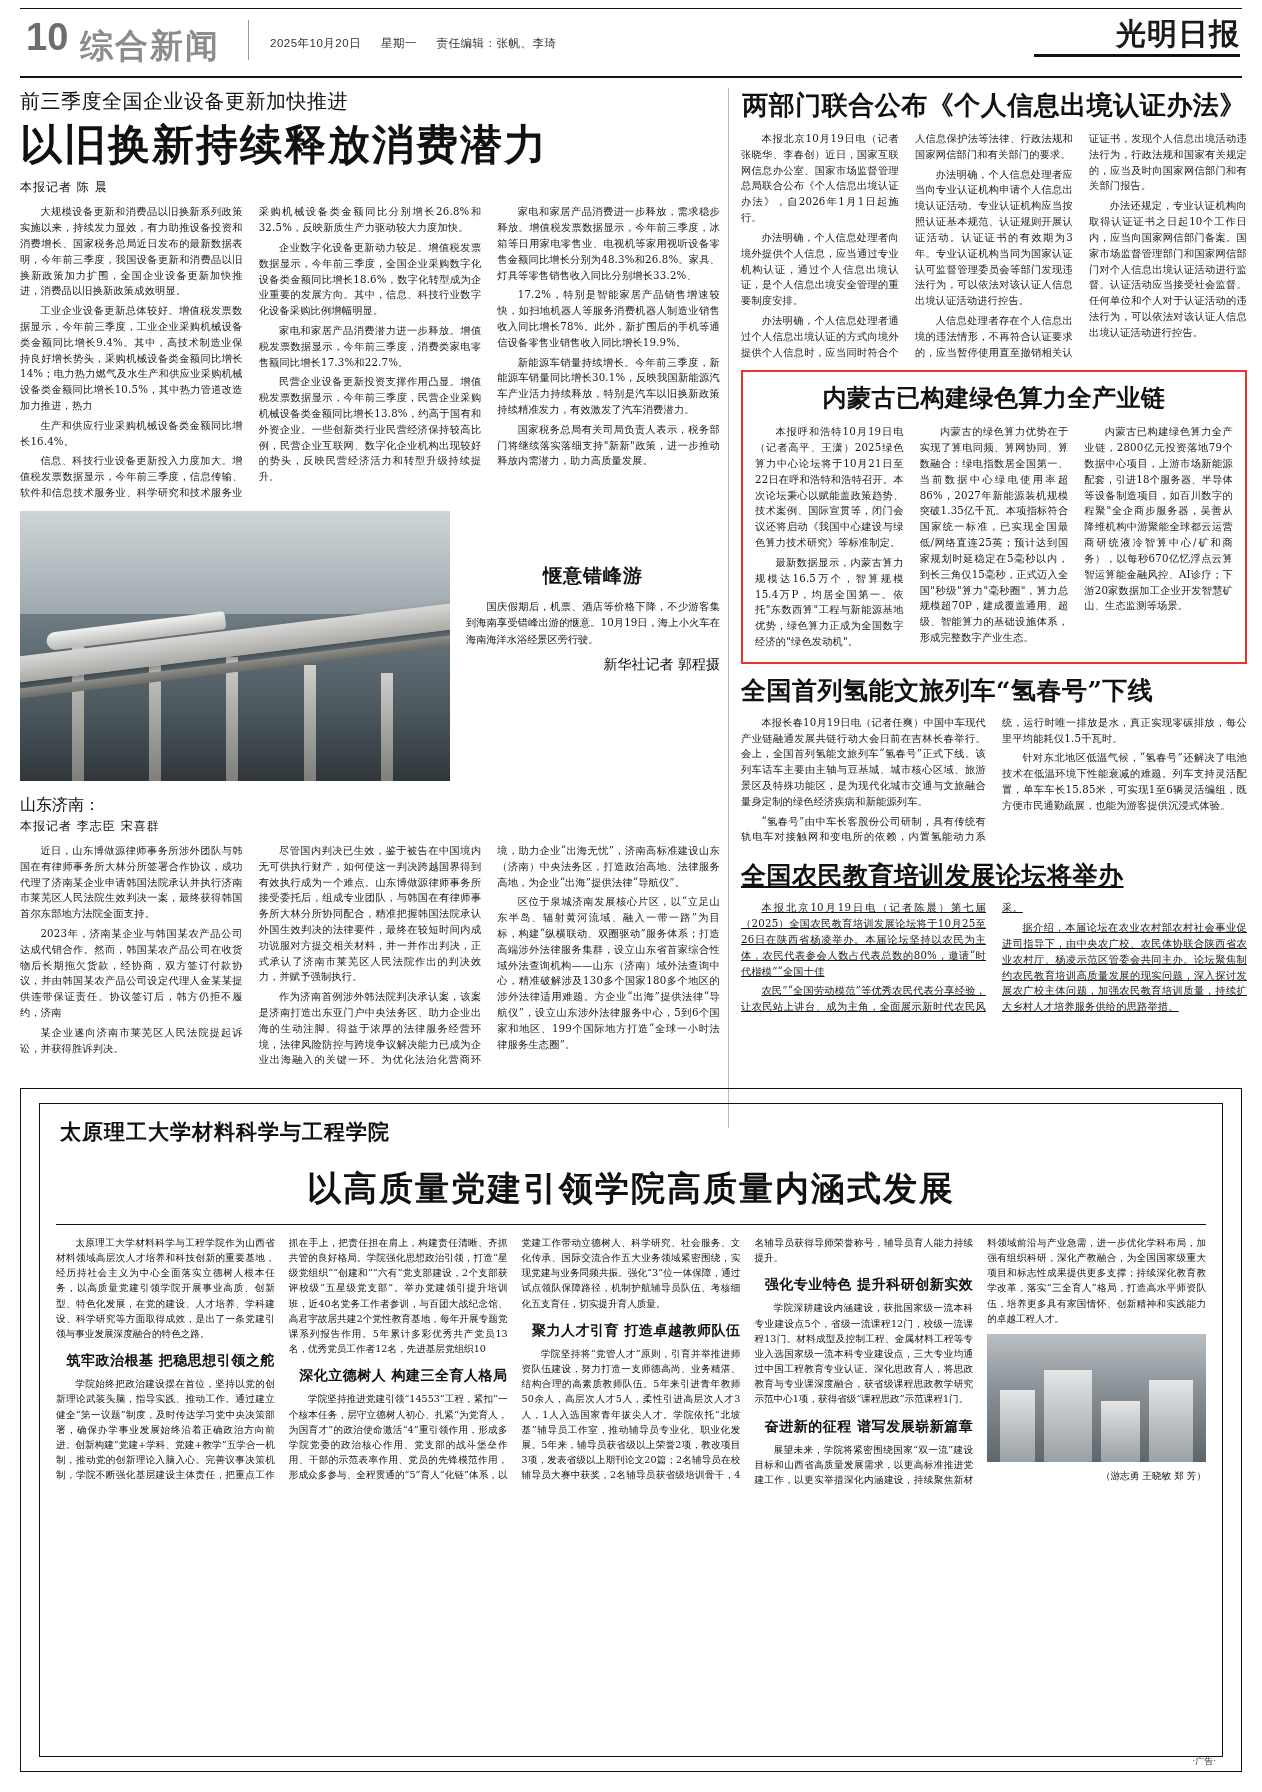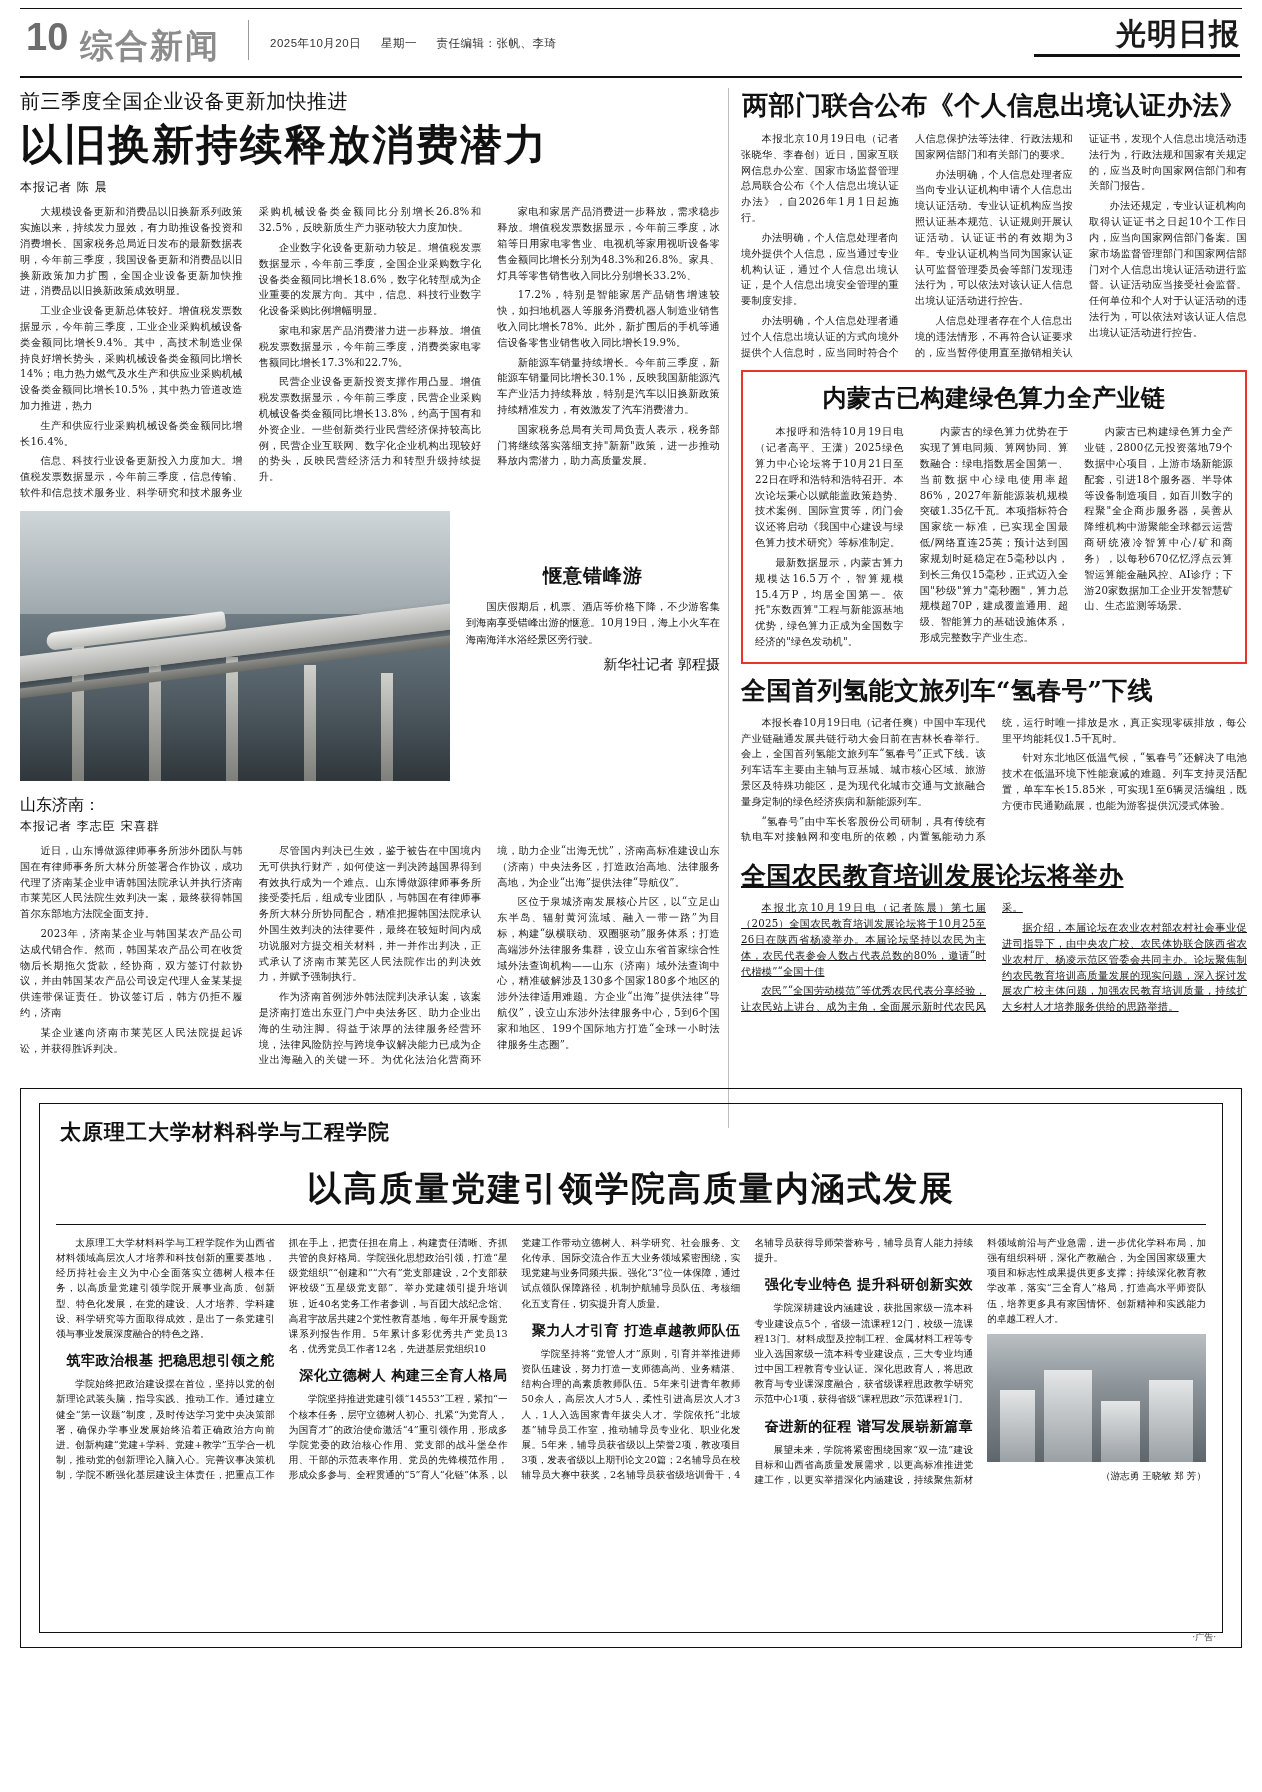--- a/index.html
+++ b/index.html
@@ -114,21 +114,21 @@
   .headline-r2{font-size:25px;font-weight:bold;letter-spacing:.5px;margin:0 0 8px 0;}
   .headline-r3{font-size:25px;font-weight:bold;letter-spacing:.5px;margin:0 0 8px 0;}
 
   .boxed{
     border:2px solid #e8342a;padding:10px 12px 12px 12px;margin:10px 0 10px 0;
   }
   .boxed .headline-boxed{font-size:24px;font-weight:bold;letter-spacing:.5px;margin:0 0 10px 0;text-align:center;}
 
   
   .advert{
-    position:absolute;left:20px;top:1074px;width:1222px;height:560px;
+    position:absolute;left:20px;top:1074px;width:1222px;height:684px;
     border:1px solid #111;box-sizing:border-box;padding:14px 18px;
   }
   .advert-inner{border:1px solid #111;height:100%;box-sizing:border-box;padding:14px 16px;position:relative;}
   .ad-org{font-size:21px;font-weight:bold;letter-spacing:1px;margin:0 0 8px 4px;}
   .ad-head{font-size:34px;font-weight:bold;letter-spacing:2px;text-align:center;margin:20px 0 12px 0;}
   .ad-rule{height:1px;background:#111;margin:6px 0 10px 0;}
   .ad-sub{font-size:14px;font-weight:bold;text-align:right;margin:8px 0 5px 0;letter-spacing:.5px;}
   .ad-body{font-size:9.6px;line-height:1.58;text-align:justify;}
   .ad-body p{margin:0 0 4px 0;text-indent:2em;}
   .ad-photo{

